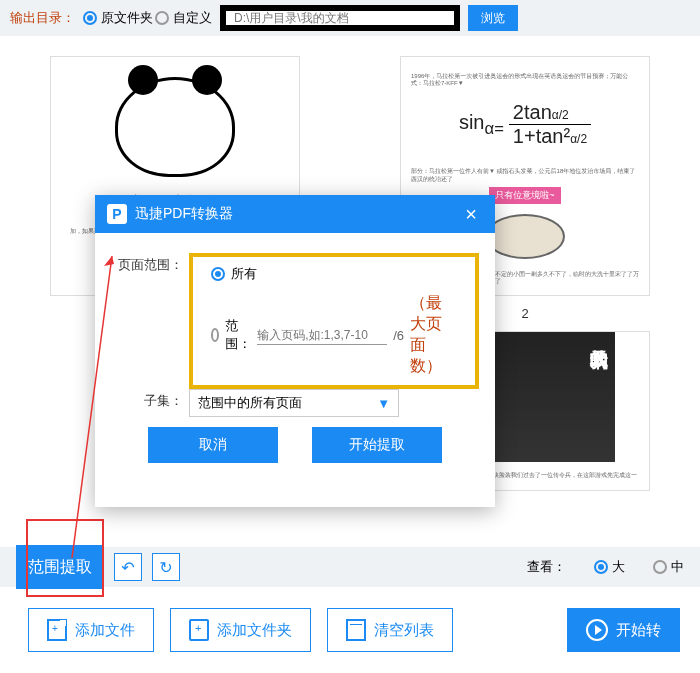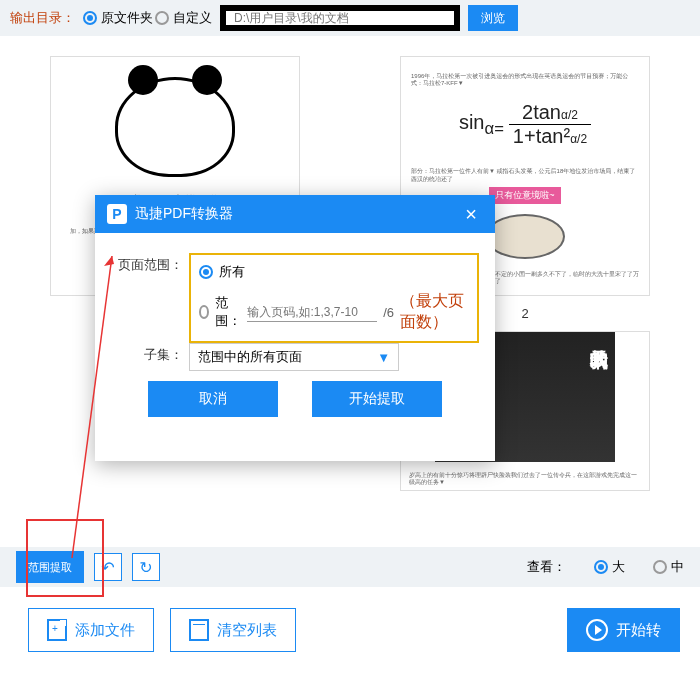--- a/index.html
+++ b/index.html
@@ -15,52 +15,52 @@
     .browse-btn{width:50px;height:26px;background:#1b8af3;color:#fff;border:none;font-size:12px;cursor:pointer}
     .thumbs{position:absolute;top:36px;left:0;right:0;display:flex;gap:100px;padding:20px 60px;justify-content:center}
     .thumb-col{width:250px}
     .thumb-page{width:250px;height:240px;background:#fff;border:1px solid #ddd;padding:10px;display:flex;flex-direction:column;align-items:center;font-size:9px;color:#222;overflow:hidden}
     .thumb-face{width:120px;height:100px;background:#fff;border:3px solid #000;border-radius:50% 50% 45% 45%;margin:10px auto;position:relative}
     .thumb-face::before,.thumb-face::after{content:'';position:absolute;width:30px;height:30px;background:#000;border-radius:50%;top:-15px}
     .thumb-face::before{left:10px}.thumb-face::after{right:10px}
     .thumb-caption{font-size:11px;font-weight:bold;text-align:center;margin-top:6px}
     .thumb-sub{font-size:10px;text-align:center}
     .thumb-smalltext{font-size:6px;color:#666;margin-top:6px;line-height:1.2}
-    .thumb-math{font-family:serif;font-size:20px;text-align:center;margin:14px 0}
+    .thumb-math{font-family:serif;font-size:20px;text-align:left;margin:14px 0}
     .thumb-dude{width:180px;height:130px;background:linear-gradient(#222,#333);position:relative;margin:0 auto}
     .thumb-dude::after{content:'';position:absolute;right:6px;top:6px;width:26px;writing-mode:vertical-rl;color:#fff;font-size:18px;font-weight:bold}
     .dude-text{position:absolute;right:4px;top:4px;writing-mode:vertical-rl;color:#fff;font-size:18px;font-weight:bold}
     .page-num{text-align:center;font-size:13px;color:#333;margin-top:10px}
     .coin{width:80px;height:80px;border:2px solid #666;border-radius:50%;margin:6px auto;background:#e8e0d0}
     .pink-tag{background:#e85a9b;color:#fff;font-size:9px;padding:2px 6px;display:inline-block;margin:4px}
     
     .dialog{position:absolute;left:95px;top:195px;width:400px;background:#fff;box-shadow:0 4px 20px rgba(0,0,0,.3);z-index:10}
     .dialog-header{height:38px;background:#1b8af3;display:flex;align-items:center;padding:0 12px;gap:8px}
     .dialog-icon{width:20px;height:20px;background:#fff;border-radius:3px;display:flex;align-items:center;justify-content:center;color:#1b8af3;font-weight:bold;font-size:14px}
     .dialog-title{color:#fff;font-size:14px;flex:1}
     .dialog-close{color:#fff;font-size:20px;cursor:pointer;width:24px;text-align:center}
     .dialog-body{padding:20px 16px}
     .field-row{display:flex;align-items:flex-start;margin-bottom:0;gap:6px}
     .field-label{width:72px;text-align:right;color:#333;font-size:13px;padding-top:3px;flex-shrink:0}
-    .range-box{border:2px solid #eab308;padding:8px 8px;flex:1}
+    .range-box{border:4px solid #eab308;padding:8px 18px;flex:1}
     .radio-line{display:flex;align-items:center;gap:6px;font-size:13px;margin-bottom:10px}
     .radio-line:last-child{margin-bottom:0}
     .range-input{border:none;border-bottom:1px solid #999;width:130px;font-size:12px;color:#ef4444;padding:2px 0}
     .range-suffix{color:#666;font-size:13px}
     .range-hint{color:#c2410c;font-size:16px}
     .subset-select{flex:1;height:28px;border:1px solid #ccc;display:flex;align-items:center;justify-content:space-between;padding:0 8px;font-size:13px;cursor:pointer;max-width:210px}
     .subset-arrow{color:#1b8af3}
     .dialog-footer{display:flex;justify-content:space-around;padding:10px 20px 24px}
     .dlg-btn{width:130px;height:36px;background:#1b8af3;color:#fff;border:none;font-size:14px;cursor:pointer}
     
     .red-annot{position:absolute;left:26px;top:519px;width:78px;height:78px;border:2px solid #e73434;z-index:5}
     .arrow-svg{position:absolute;left:60px;top:248px;z-index:15;pointer-events:none}
     
     .toolbar{position:absolute;left:0;right:0;top:547px;height:40px;background:#eef2f5;display:flex;align-items:center;padding:0 16px;gap:10px}
-    .tool-btn{height:32px;padding:0 12px;background:#1b8af3;color:#fff;border:none;font-size:11px;cursor:pointer}
+    .tool-btn{height:44px;padding:0 12px;background:#1b8af3;color:#fff;border:none;font-size:16px;cursor:pointer}
     .icon-btn{width:28px;height:28px;border:1px solid #1b8af3;background:#fff;color:#1b8af3;display:flex;align-items:center;justify-content:center;cursor:pointer;font-size:16px}
     .view-group{margin-left:auto;display:flex;align-items:center;gap:28px;font-size:13px}
     
     .bottom-actions{position:absolute;left:8px;right:0;top:600px;height:60px;display:flex;align-items:center;padding:0 20px;gap:16px}
     .action-btn{height:44px;padding:0 18px;border:1px solid #1b8af3;background:#fff;color:#1b8af3;display:flex;align-items:center;gap:8px;font-size:15px;cursor:pointer}
     .action-btn.primary{background:#1b8af3;color:#fff;margin-left:auto}
     .act-icon{width:20px;height:22px;border:2px solid currentColor;position:relative}
     .act-icon.file::before{content:'';position:absolute;right:-1px;top:-1px;width:6px;height:6px;background:#fff}
     .act-icon.file::after{content:'+';position:absolute;left:3px;top:2px;font-size:10px}
     .act-icon.folder{border-radius:2px}
@@ -181,20 +181,24 @@
       </label>
   </div>
 </div>
 
 <div class="bottom-actions">
   <button class="action-btn">
       <span class="act-icon file"></span>
       <span>添加文件</span>
     </button>
   <button class="action-btn">
+      <span class="act-icon folder"></span>
+      <span>添加文件夹</span>
+    </button>
+  <button class="action-btn">
       <span class="act-icon trash"></span>
       <span>清空列表</span>
     </button>
   <button class="action-btn primary">
       <span class="play-icon"></span>
       <span>开始转</span>
     </button>
 </div>
 
 </body></html>

